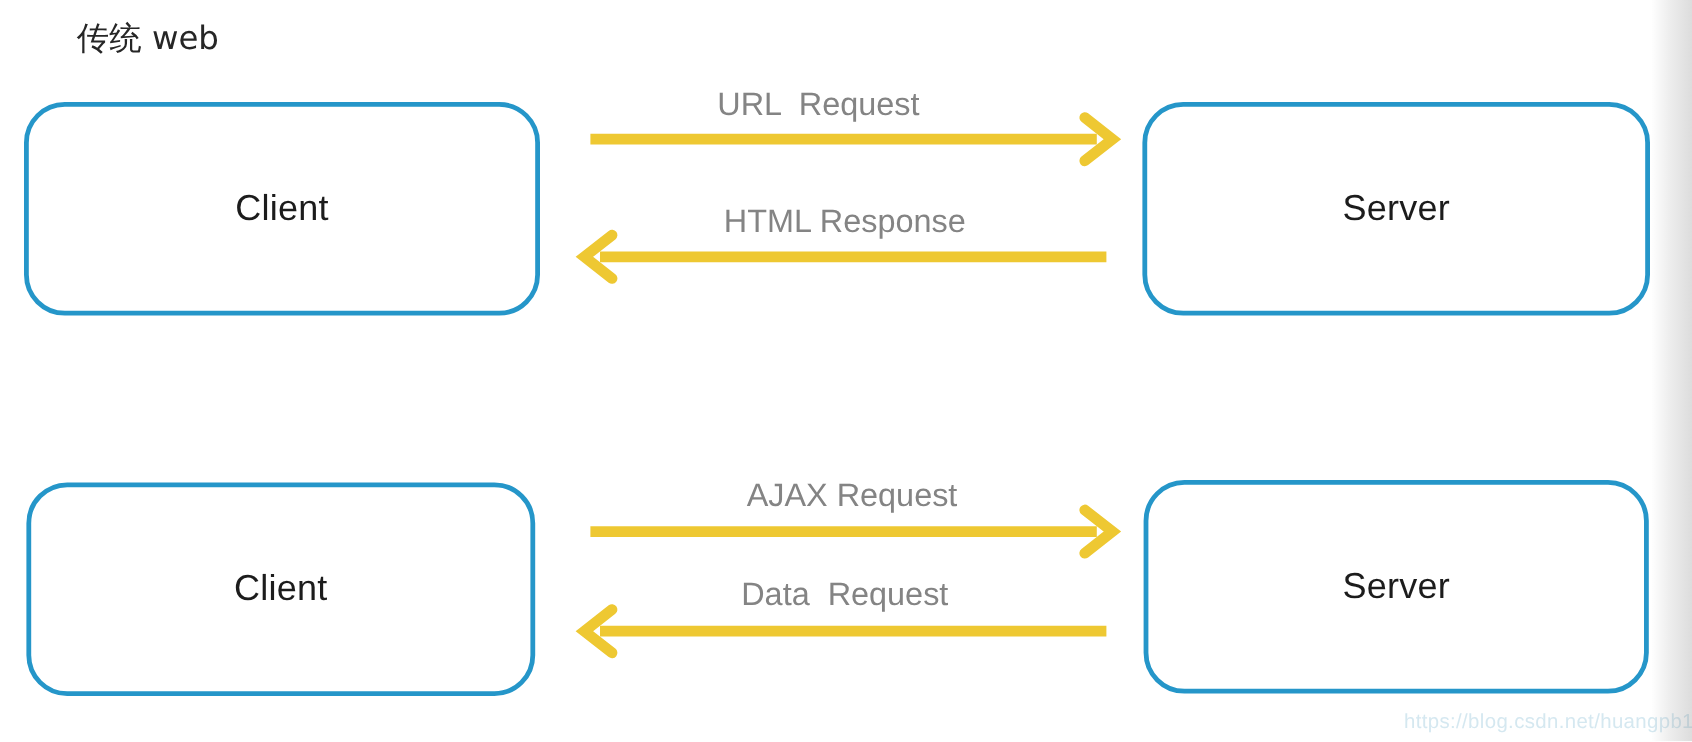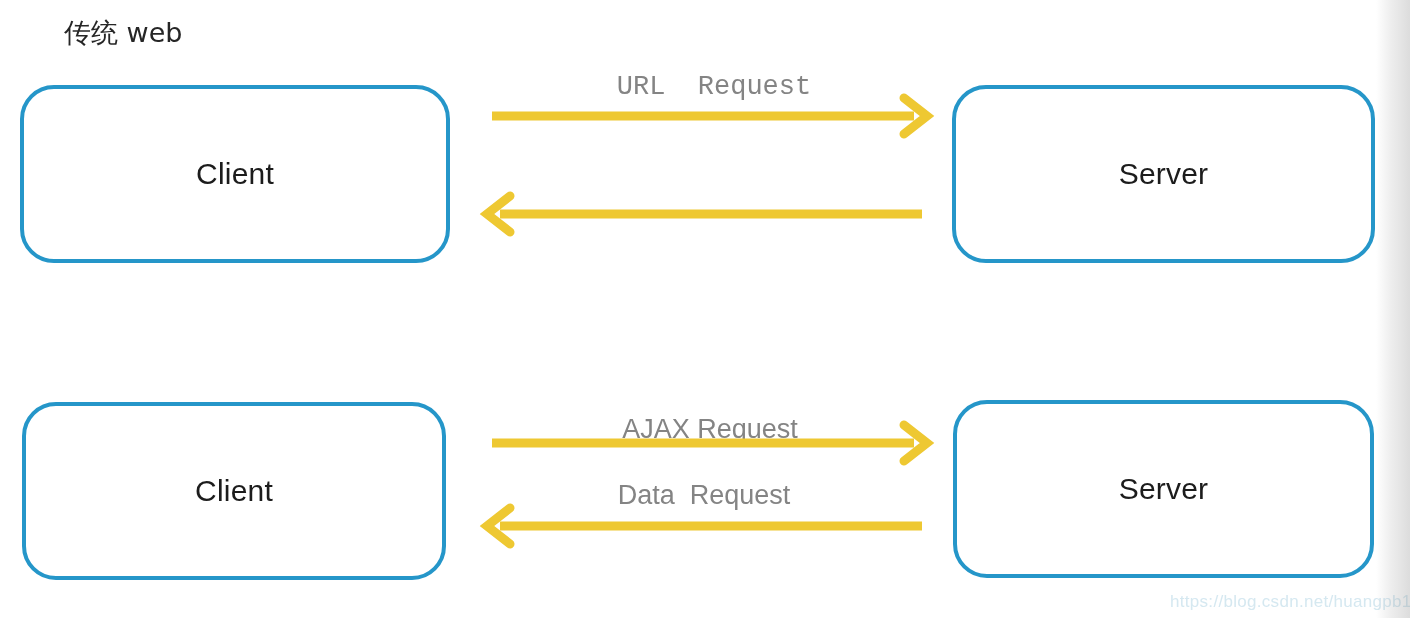--- a/index.html
+++ b/index.html
@@ -94,47 +94,48 @@
   <div class="heading zh" style="left:64px; top:18px;">传统 web</div>
 
   <div class="node" style="left:20px; top:85px; width:430px; height:178px;">
     <span class="node-label">Client</span>
   </div>
 
   <div class="node" style="left:952px; top:85px; width:423px; height:178px;">
     <span class="node-label">Server</span>
   </div>
 
-  <div class="flow-label" style="left:494px; top:74px; width:440px;font-family:Liberation Mono, monospace;">URL  Request</div>
+  <div class="flow-label" style="left:462px; top:74px; width:440px;">URL  Request</div>
 
   <div class="flow" style="left:490px; top:96px; width:442px;">
     <svg width="442" height="42" viewBox="0 0 442 42" aria-hidden="true">
       <line x1="2" y1="20" x2="424" y2="20" stroke="#eec832" stroke-width="9" stroke-linecap="butt"></line>
       <polyline points="414,2 437,20 414,38" fill="none" stroke="#eec832" stroke-width="9" stroke-linecap="round" stroke-linejoin="miter"></polyline>
     </svg>
   </div>
 
+  <div class="flow-label" style="left:484px; top:171px; width:440px;">HTML Response</div>
 
   <div class="flow" style="left:482px; top:194px; width:442px;">
     <svg width="442" height="42" viewBox="0 0 442 42" aria-hidden="true">
       <line x1="18" y1="20" x2="440" y2="20" stroke="#eec832" stroke-width="9" stroke-linecap="butt"></line>
       <polyline points="28,2 5,20 28,38" fill="none" stroke="#eec832" stroke-width="9" stroke-linecap="round" stroke-linejoin="miter"></polyline>
     </svg>
   </div>
 
 
   <div class="node" style="left:22px; top:402px; width:424px; height:178px;">
     <span class="node-label">Client</span>
   </div>
 
   <div class="node" style="left:953px; top:400px; width:421px; height:178px;">
     <span class="node-label">Server</span>
   </div>
 
-  <div class="flow-label" style="left:490px; top:416px; width:440px;">AJAX Request</div>
+  <div class="flow-label" style="left:490px; top:400px; width:440px;">AJAX Request</div>
 
   <div class="flow" style="left:490px; top:423px; width:442px;">
     <svg width="442" height="42" viewBox="0 0 442 42" aria-hidden="true">
       <line x1="2" y1="20" x2="424" y2="20" stroke="#eec832" stroke-width="9" stroke-linecap="butt"></line>
       <polyline points="414,2 437,20 414,38" fill="none" stroke="#eec832" stroke-width="9" stroke-linecap="round" stroke-linejoin="miter"></polyline>
     </svg>
   </div>
 
   <div class="flow-label" style="left:484px; top:482px; width:440px;">Data  Request</div>
 

